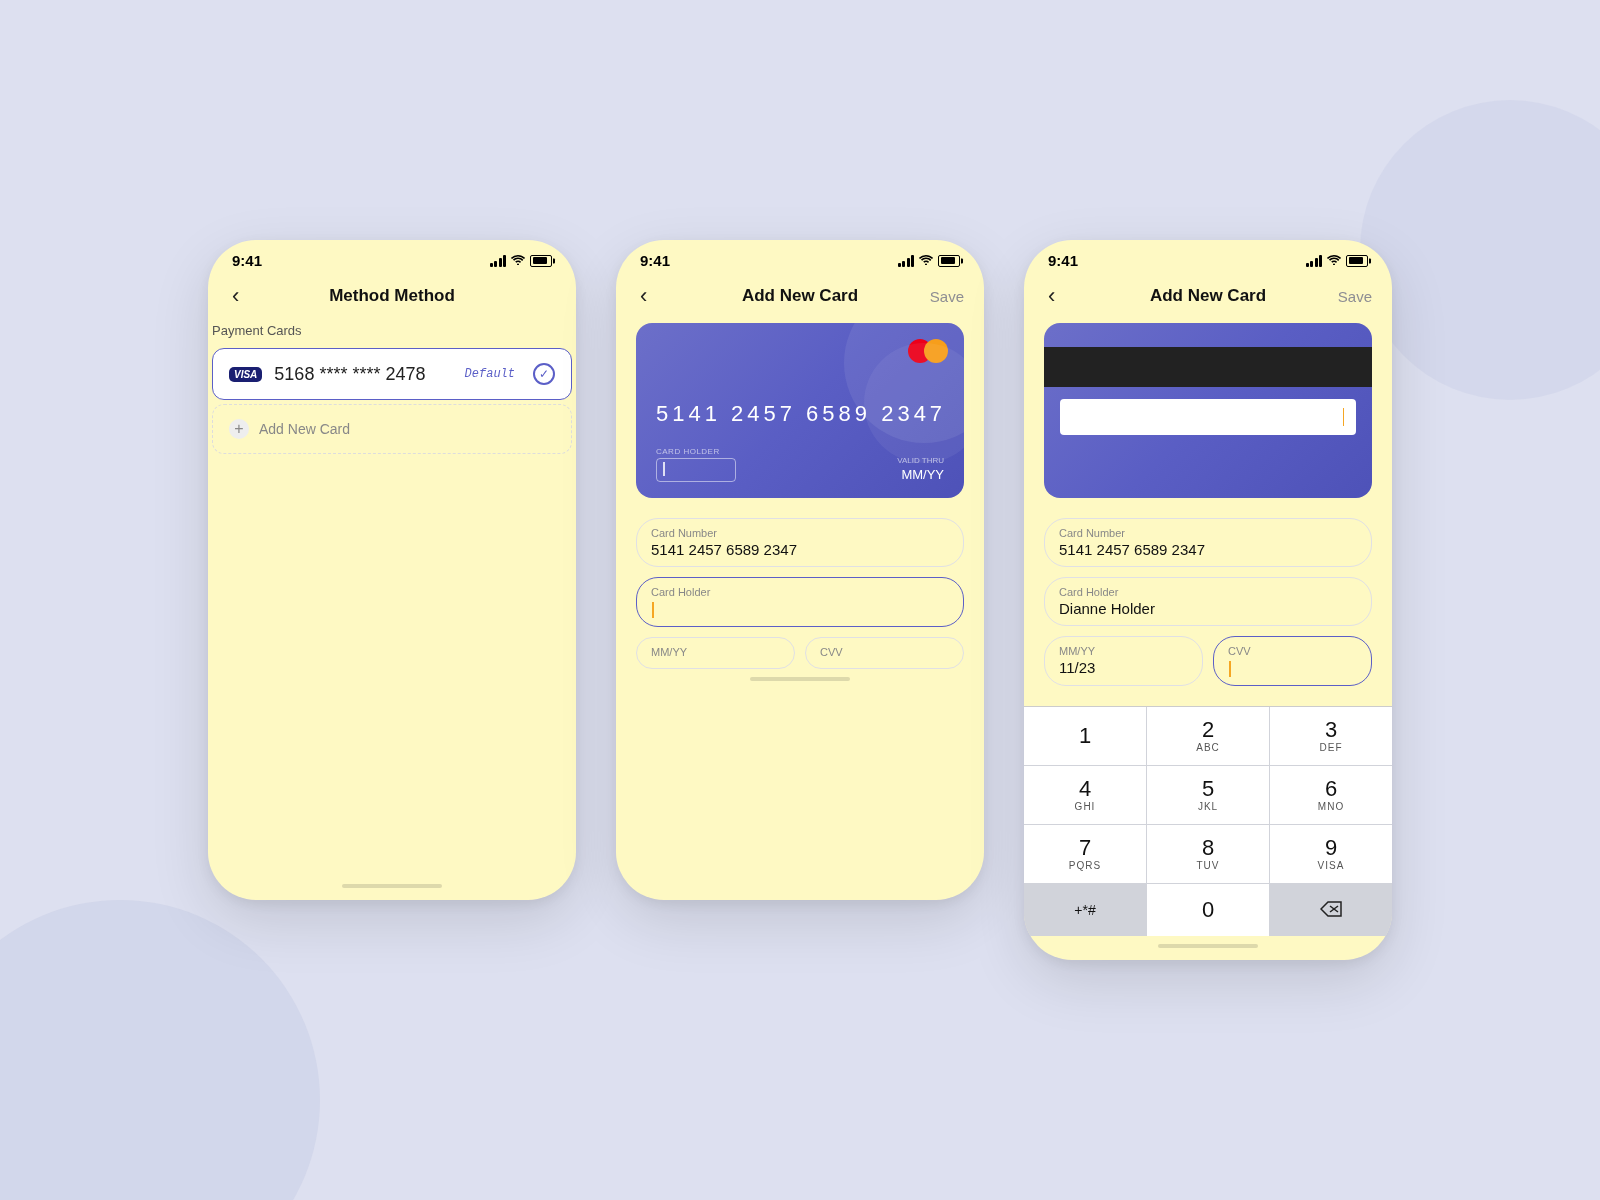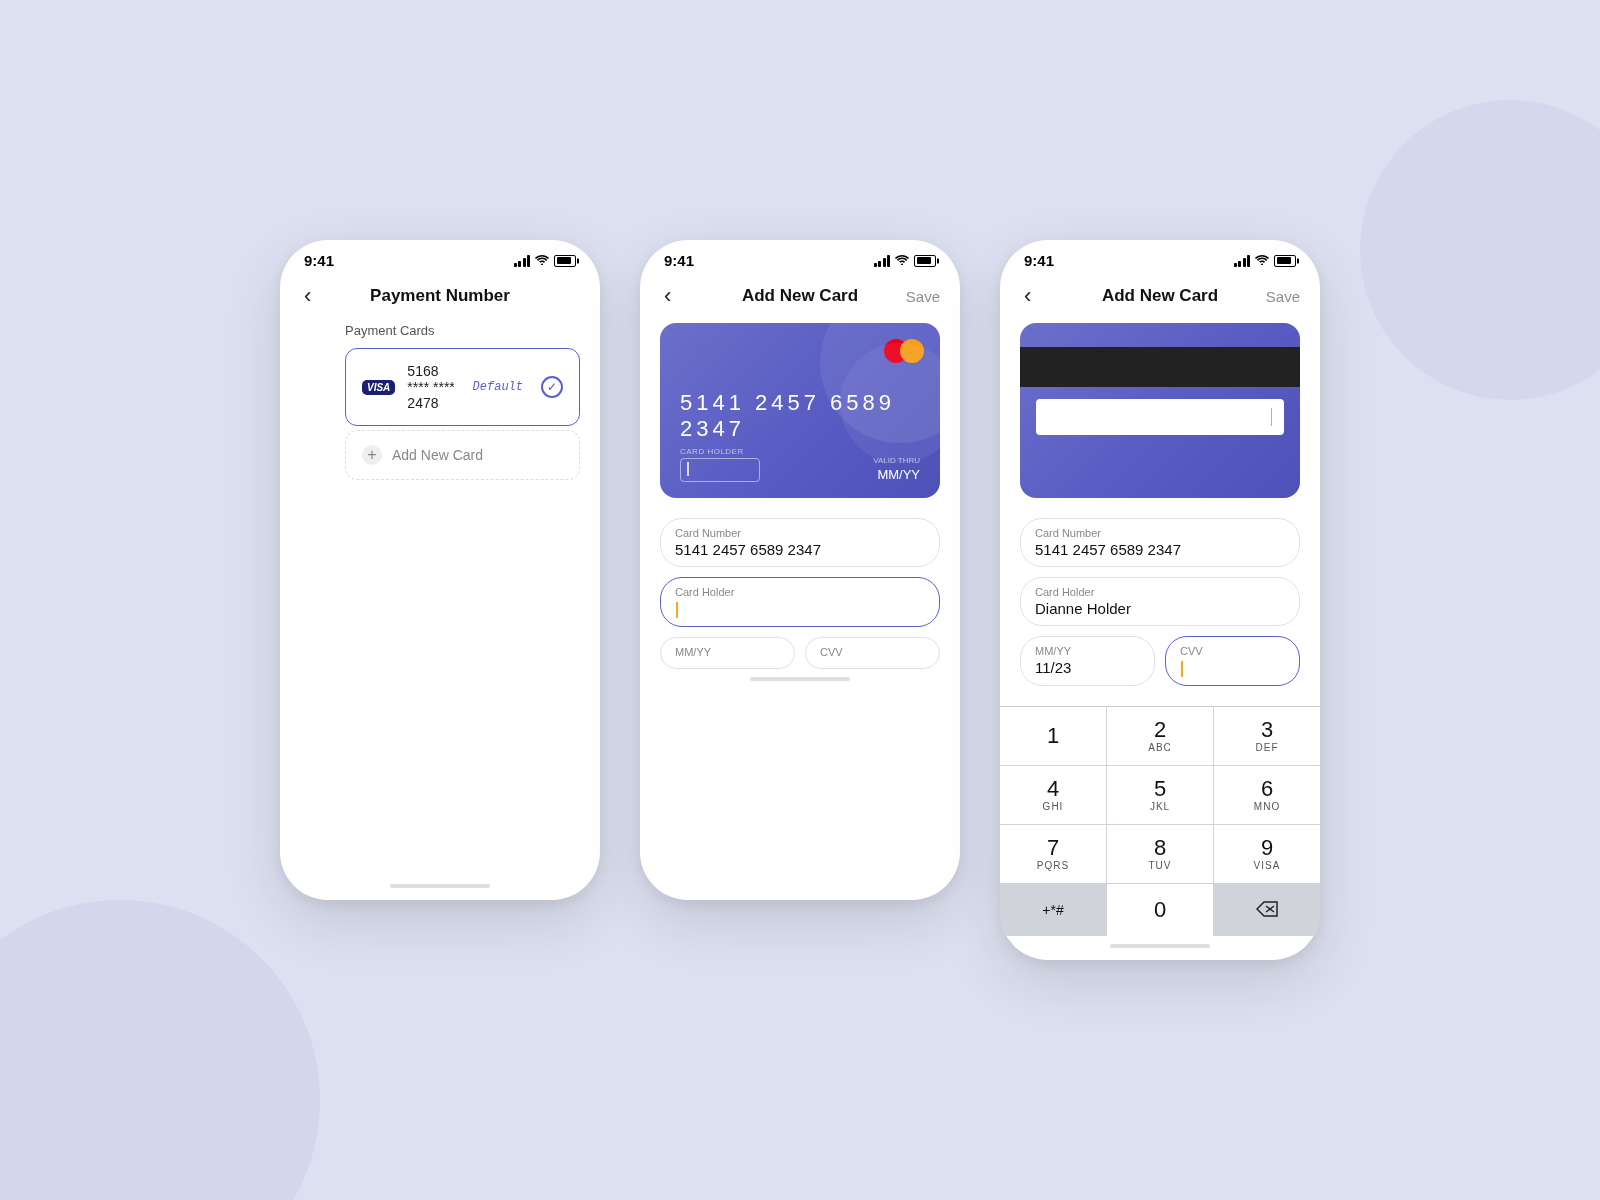--- a/index.html
+++ b/index.html
@@ -13,23 +13,23 @@
     }
     .page-wrapper {
       display: flex;
       gap: 40px;
       align-items: flex-start;
       padding: 60px 40px;
     }
 
     
     .phone {
-      background: #ffffff;
+      background: #fef9c3;
       border-radius: 48px;
-      width: 320px;
+      width: 368px;
       min-height: 660px;
       box-shadow: 0 20px 60px rgba(0,0,0,0.12), 0 4px 16px rgba(0,0,0,0.08);
       overflow: hidden;
       display: flex;
       flex-direction: column;
       position: relative;
     }
     .phone-3 {
       min-height: 720px;
     }
@@ -121,23 +121,22 @@
     .nav-action {
       font-size: 15px;
       color: #8e8e93;
       background: none;
       border: none;
       cursor: pointer;
     }
 
     
     .screen-content {
-      padding: 0 20px;
+      padding: 0 4px;
       flex: 1;
-      margin-left: 45px;
     }
     .section-label {
       font-size: 13px;
       font-weight: 500;
       color: #555;
       margin-bottom: 10px;
     }
     .card-list {
       display: flex;
       flex-direction: column;
@@ -150,21 +149,21 @@
       padding: 14px 16px;
       background: #fff;
       border: 1.5px solid #e8e8ec;
       border-radius: 12px;
       cursor: pointer;
     }
     .card-item.selected {
       border-color: #5b5fc7;
     }
     .card-item-number {
-      font-size: 14px;
+      font-size: 18px;
       color: #222;
       flex: 1;
     }
     .card-default-badge {
       font-size: 12px;
       color: #5b5fc7;
       font-style: italic;
       margin-right: 6px;
       font-family: Liberation Mono, monospace;
     }
@@ -488,21 +487,21 @@
             </svg>
         </span>
         <div class="battery-icon">
           <div class="battery-fill"></div>
         </div>
       </div>
     </div>
 
     <div class="nav-header">
       <button class="nav-back">‹</button>
-      <span class="nav-title">Payment Number</span>
+      <span class="nav-title">Method Method</span>
       <span></span>
     </div>
 
     <div class="screen-content">
       <div class="section-label">Payment Cards</div>
 
       <div class="card-list">
 
         <div class="card-item selected">
           <div class="visa-logo">VISA</div>

